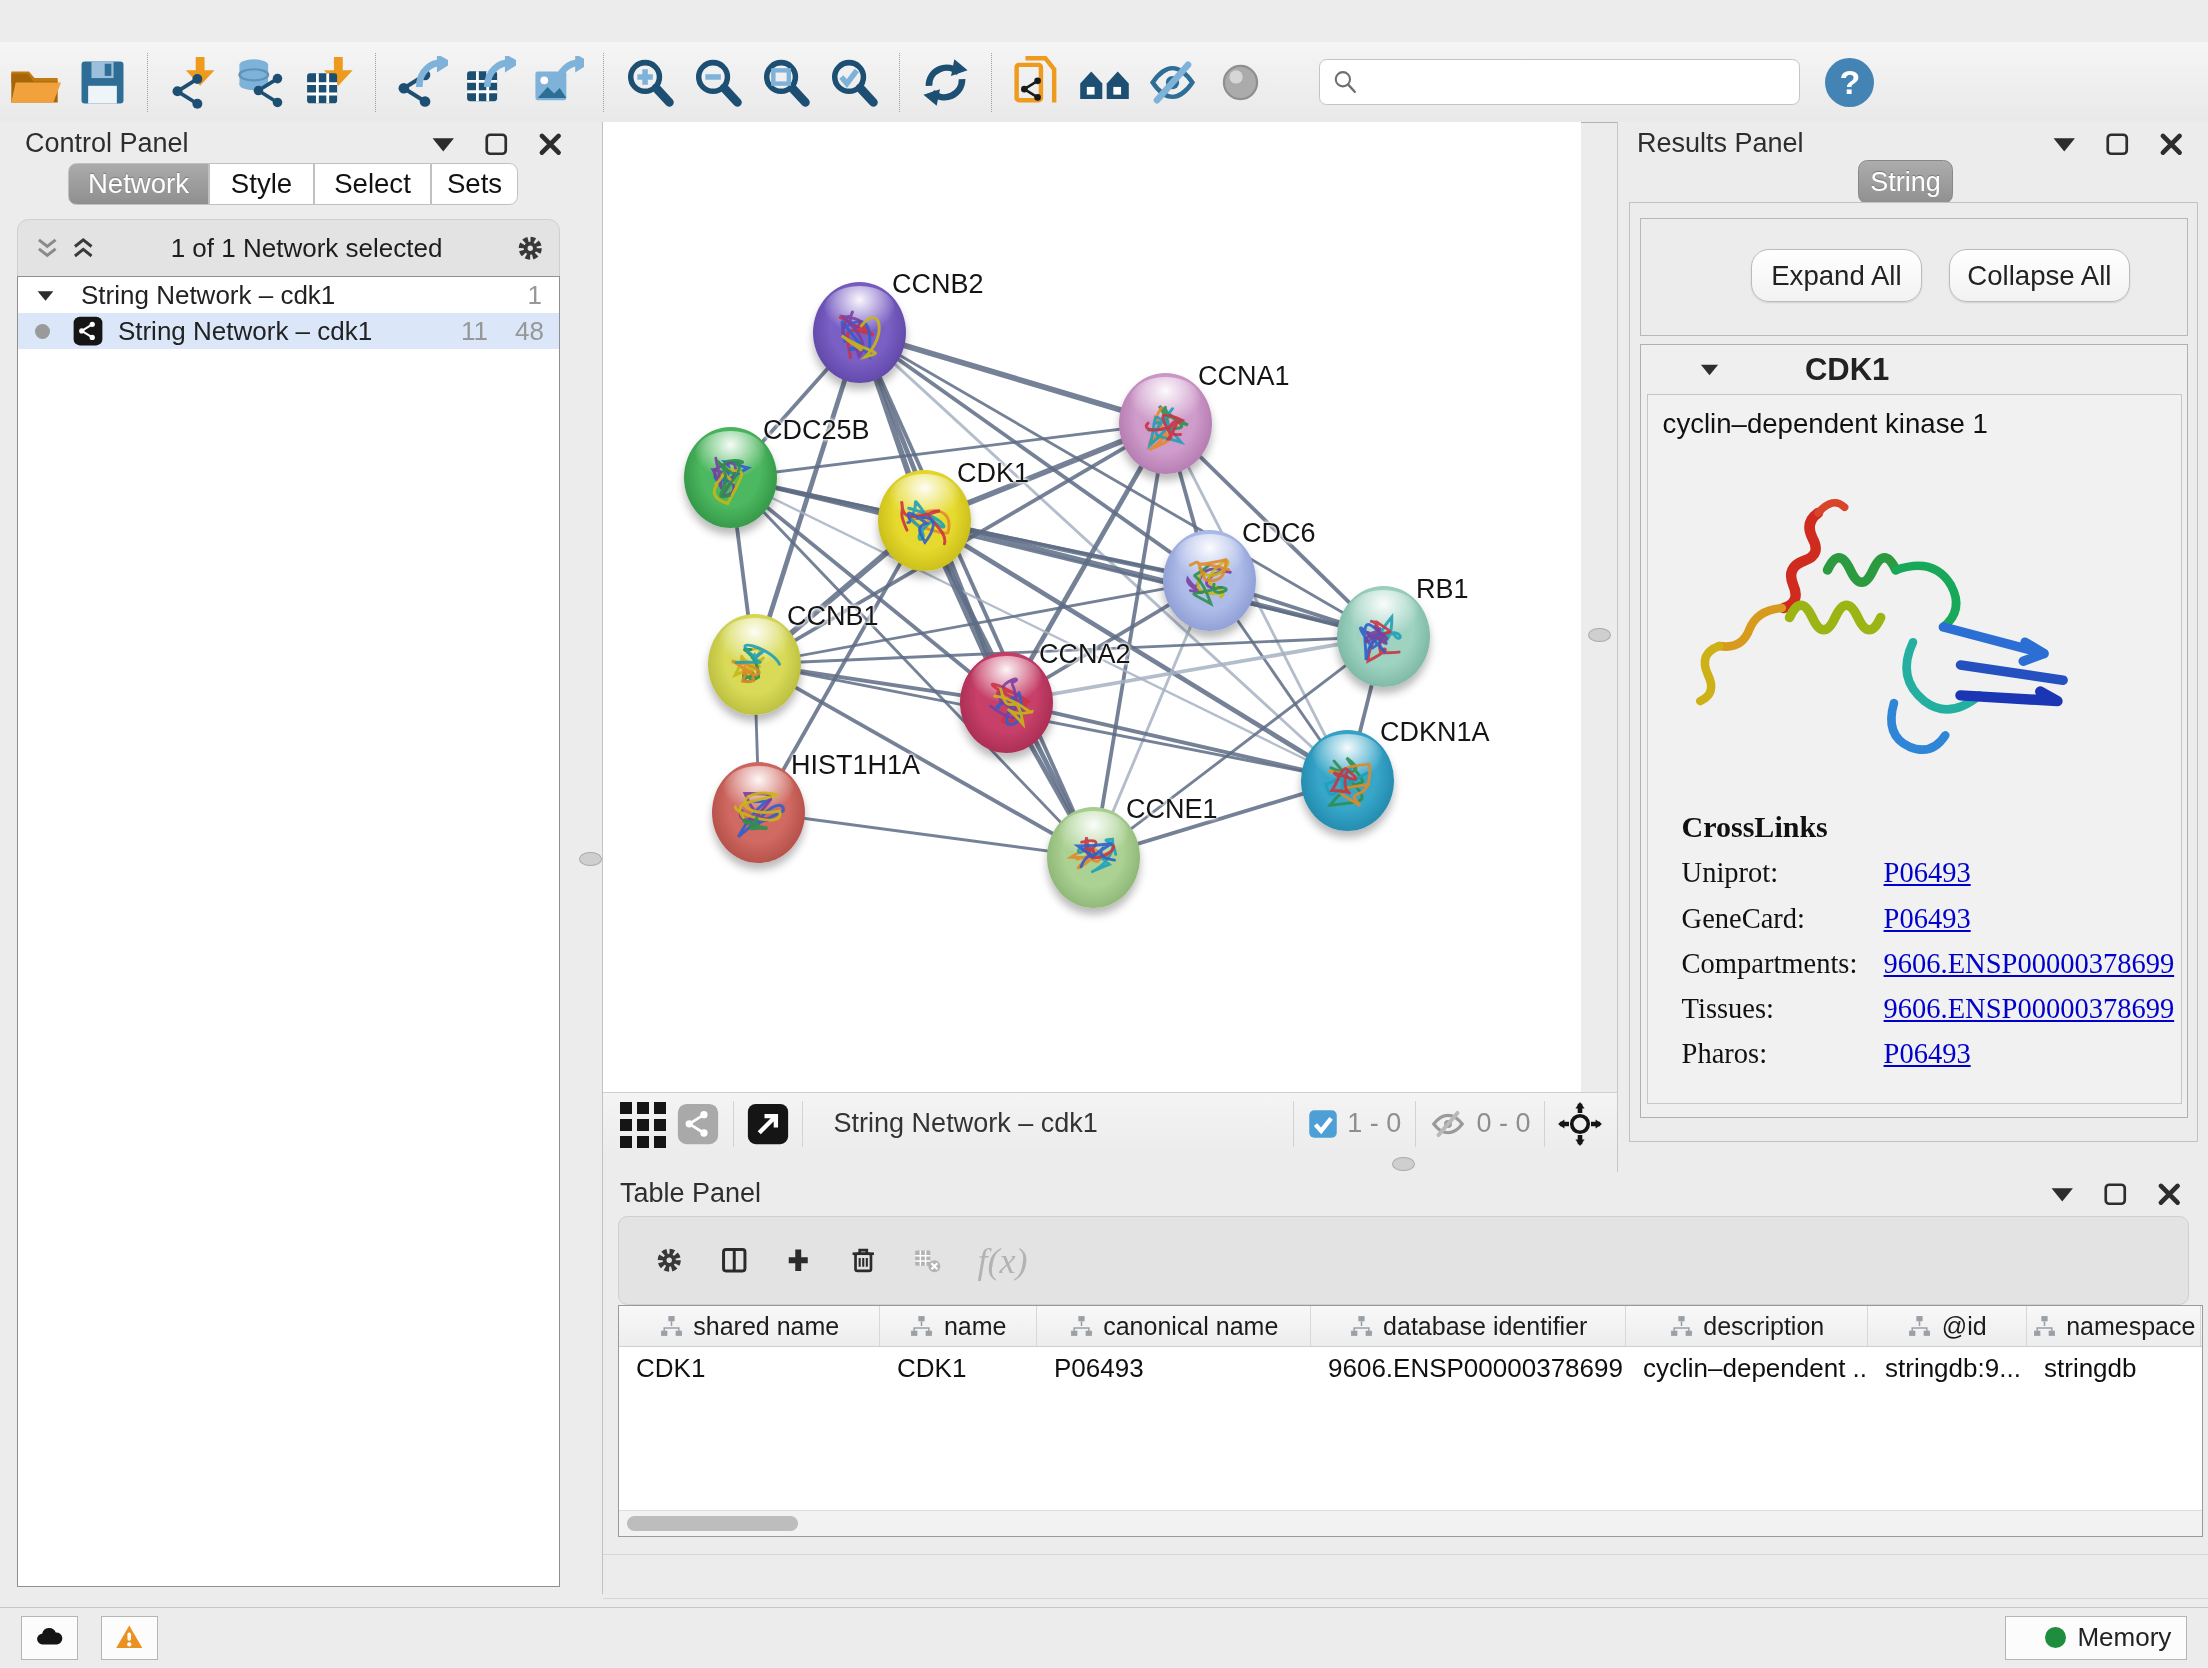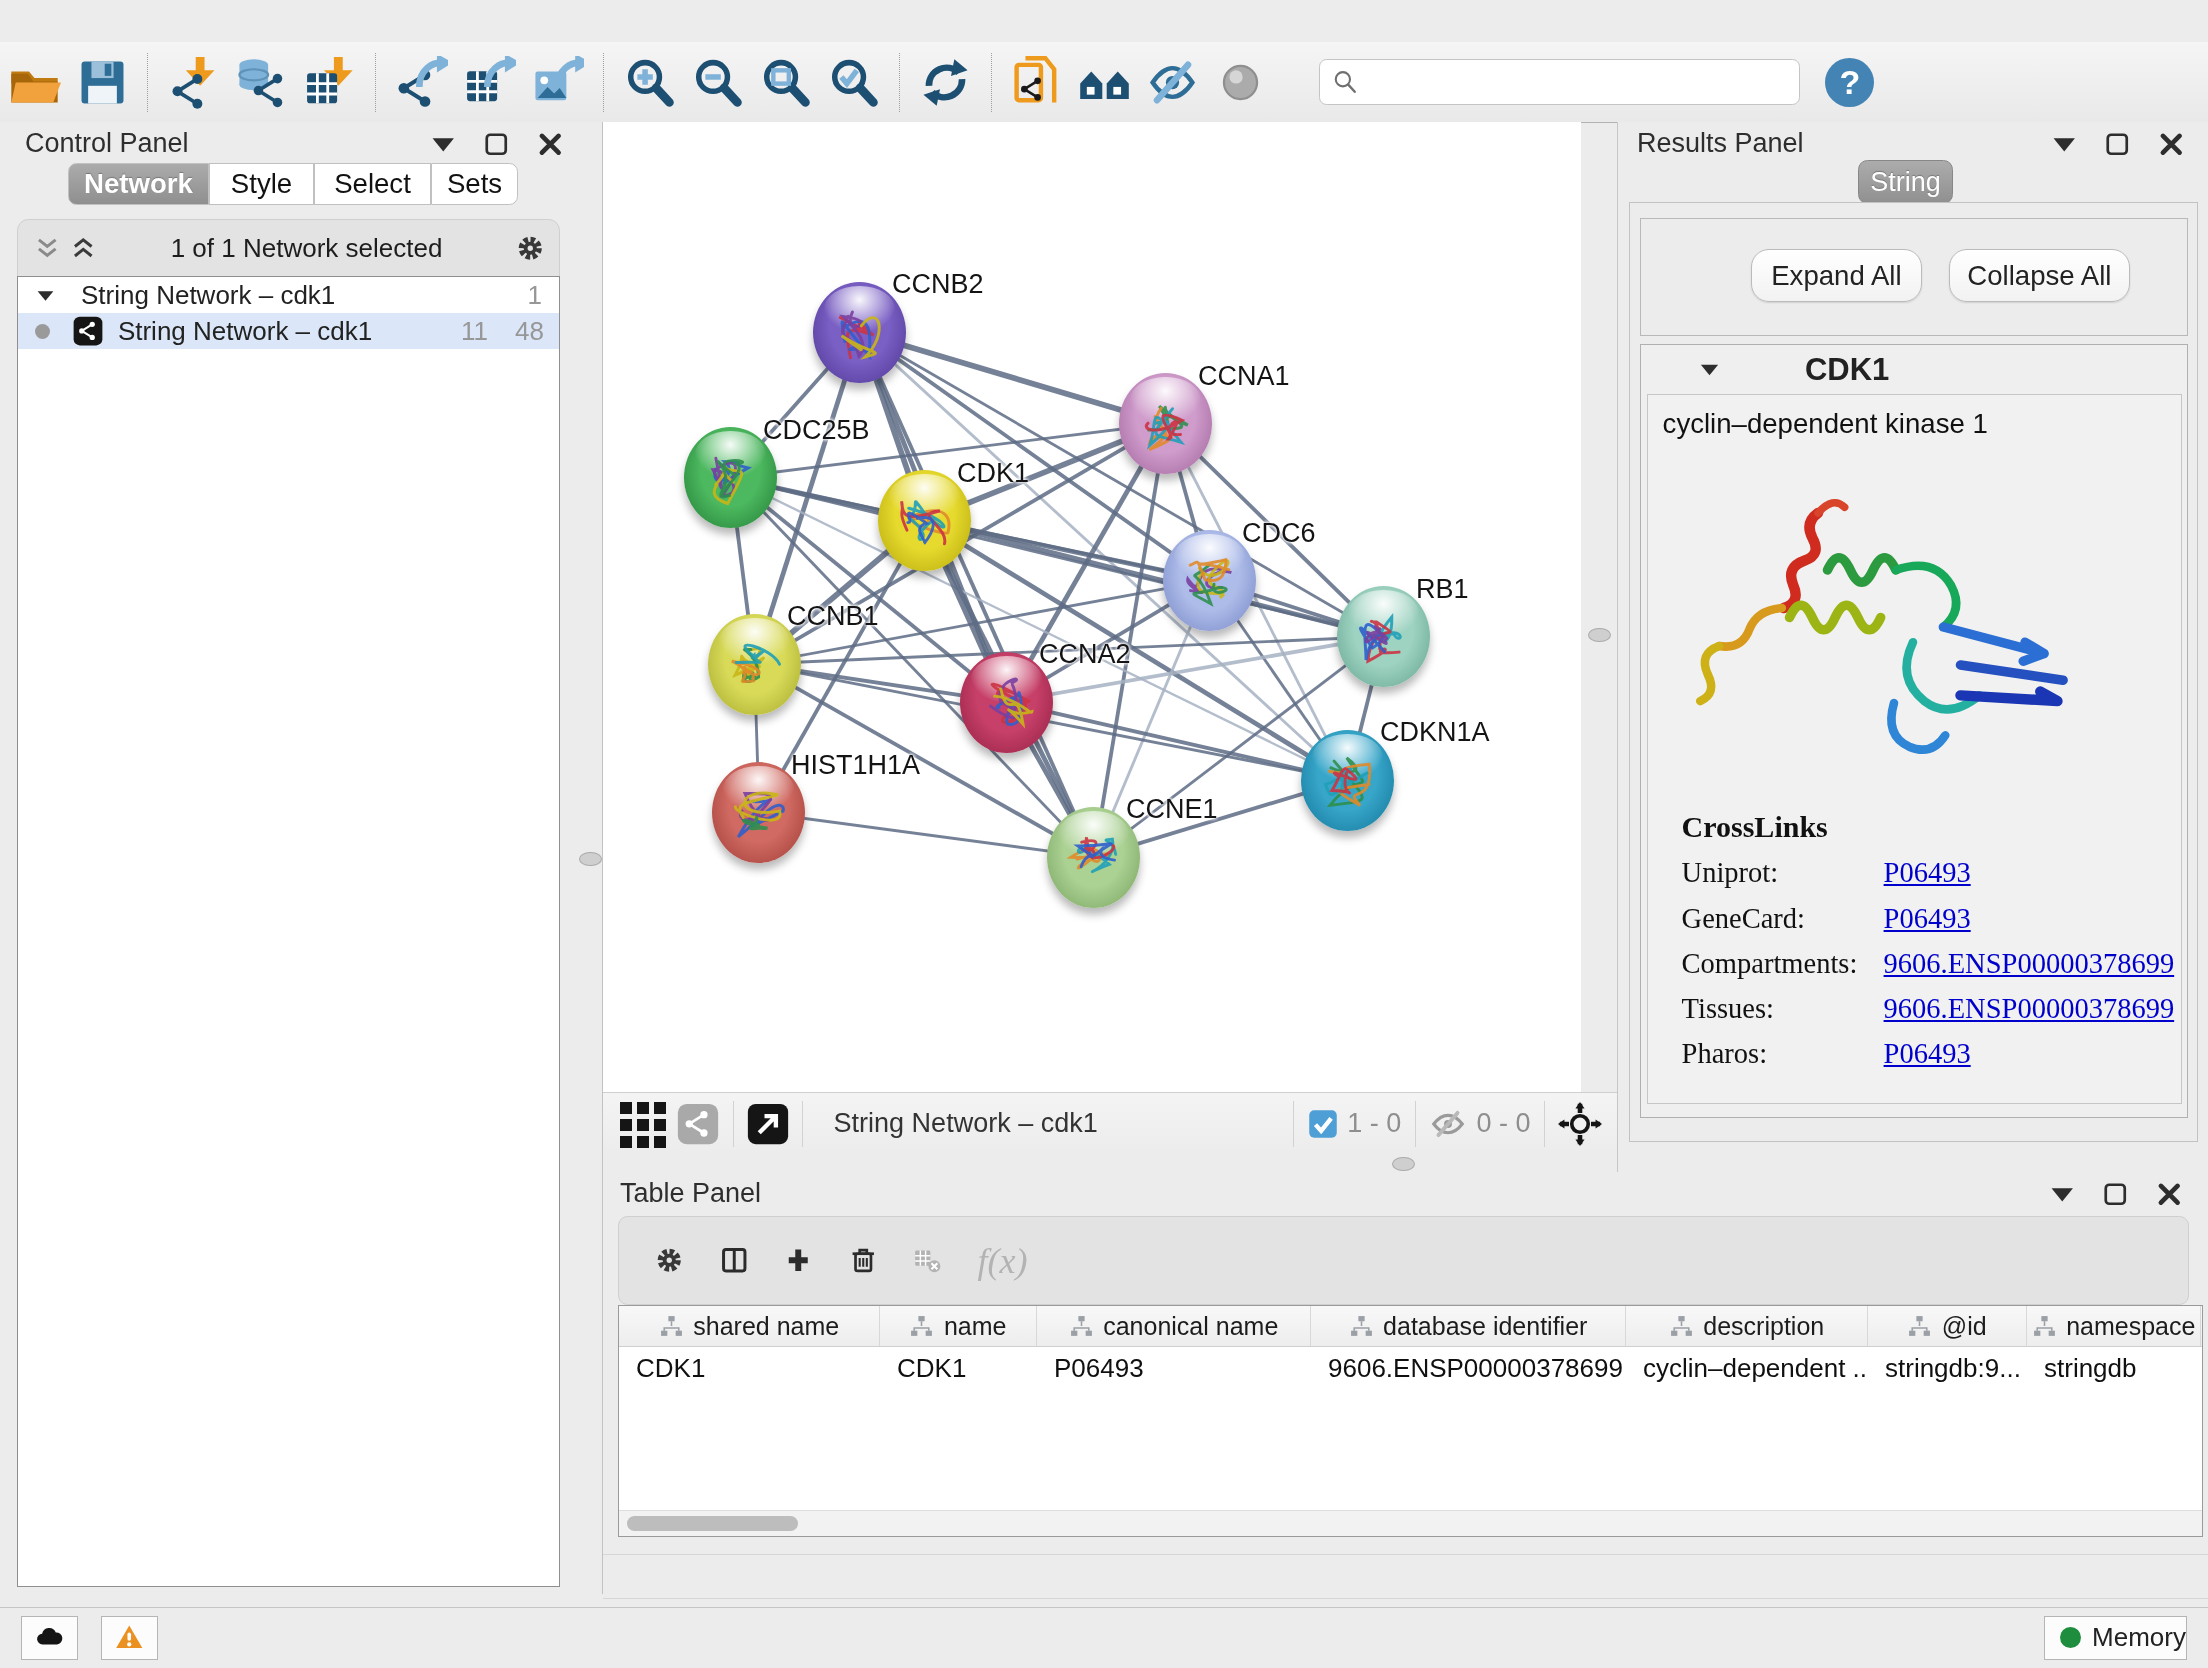--- a/index.html
+++ b/index.html
@@ -108,21 +108,21 @@
   #nt-thumb{position:absolute;left:7.6px;top:4.8px;width:171px;height:15px;border-radius:7.6px;background:#bdbdbd;}
   #tp-tabs{left:519px;top:384px;}
   #tp-tabs .tab{font-size:27.6px;height:42px;}
   .striplines{position:absolute;left:0;width:1605px;border-top:1px solid #d6d6d6;}
   
   #statusbar{left:0;top:1607px;width:2208px;height:61px;background:#ececec;border-top:1px solid #c6c6c6;}
   .sb-box{position:absolute;top:7.6px;width:55px;height:42px;background:#fcfcfc;border:1.9px solid #b5b5b5;
           display:flex;align-items:center;justify-content:center;}
   .sb-box svg{width:32px;height:32px;}
   #memory-btn{position:absolute;right:21px;top:7.6px;width:141px;height:42px;background:#fcfcfc;
-              border:1.9px solid #b5b5b5;display:flex;align-items:center;justify-content:flex-end;gap:11.4px;font-size:26px;}
+              border:1.9px solid #b5b5b5;display:flex;align-items:center;justify-content:flex-start;gap:11.4px;font-size:26px;padding-left:39px;}
   #mem-dot{width:21px;height:21px;border-radius:50%;}
 </style>
 </head>
 <body>
 
 <div id="root">
 
 
   <div class="abs" id="toolbar">
     <div id="toolbar-buttons" style="display:flex;align-items:center;">
@@ -315,21 +315,21 @@
             <rect x="8" y="8" width="32" height="32" rx="6" fill="none" stroke="#2d2d2d" stroke-width="4.5"></rect>
           </svg>
         </span>
       <span style="display: inline-flex; width: 28.5px; height: 28.5px;">
           <svg viewBox="0 0 48 48" style="width:100%;height:100%">
             <path d="M10 10 38 38M38 10 10 38" stroke="#2d2d2d" stroke-width="8" stroke-linecap="round"></path>
           </svg>
         </span>
     </div>
     <div id="cp-tabs" class="tabrow">
-        <div class="tab first active" style="width: 139px; font-weight: bold;">Network</div>
+        <div class="tab first active" style="width: 139px;">Network</div>
         <div class="tab" style="width: 103px;">Style</div>
         <div class="tab" style="width: 115px;">Select</div>
         <div class="tab last" style="width: 85px;">Sets</div>
       </div>
     <div id="cp-gearrow">
       <span class="chev" style="margin-left: 15px; display: inline-flex; width: 28.5px; height: 28.5px;">
           <svg viewBox="0 0 48 48" style="width:100%;height:100%">
             <g stroke="#8a8a8a" stroke-width="5" fill="none">
               <path d="M10 10l14 11 14-11"></path>
               <path d="M10 25l14 11 14-11"></path>

